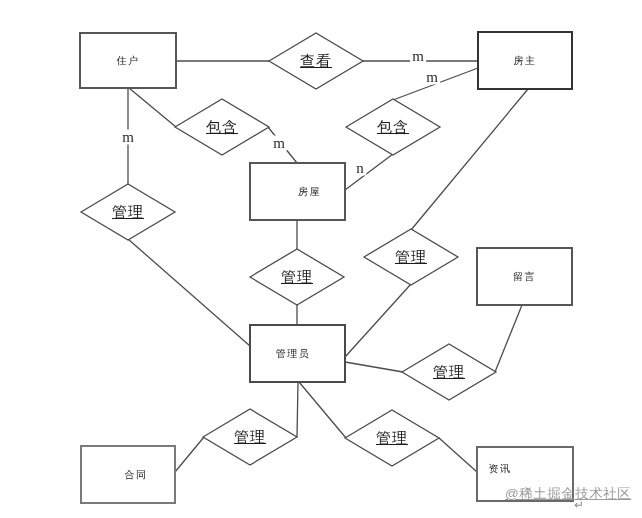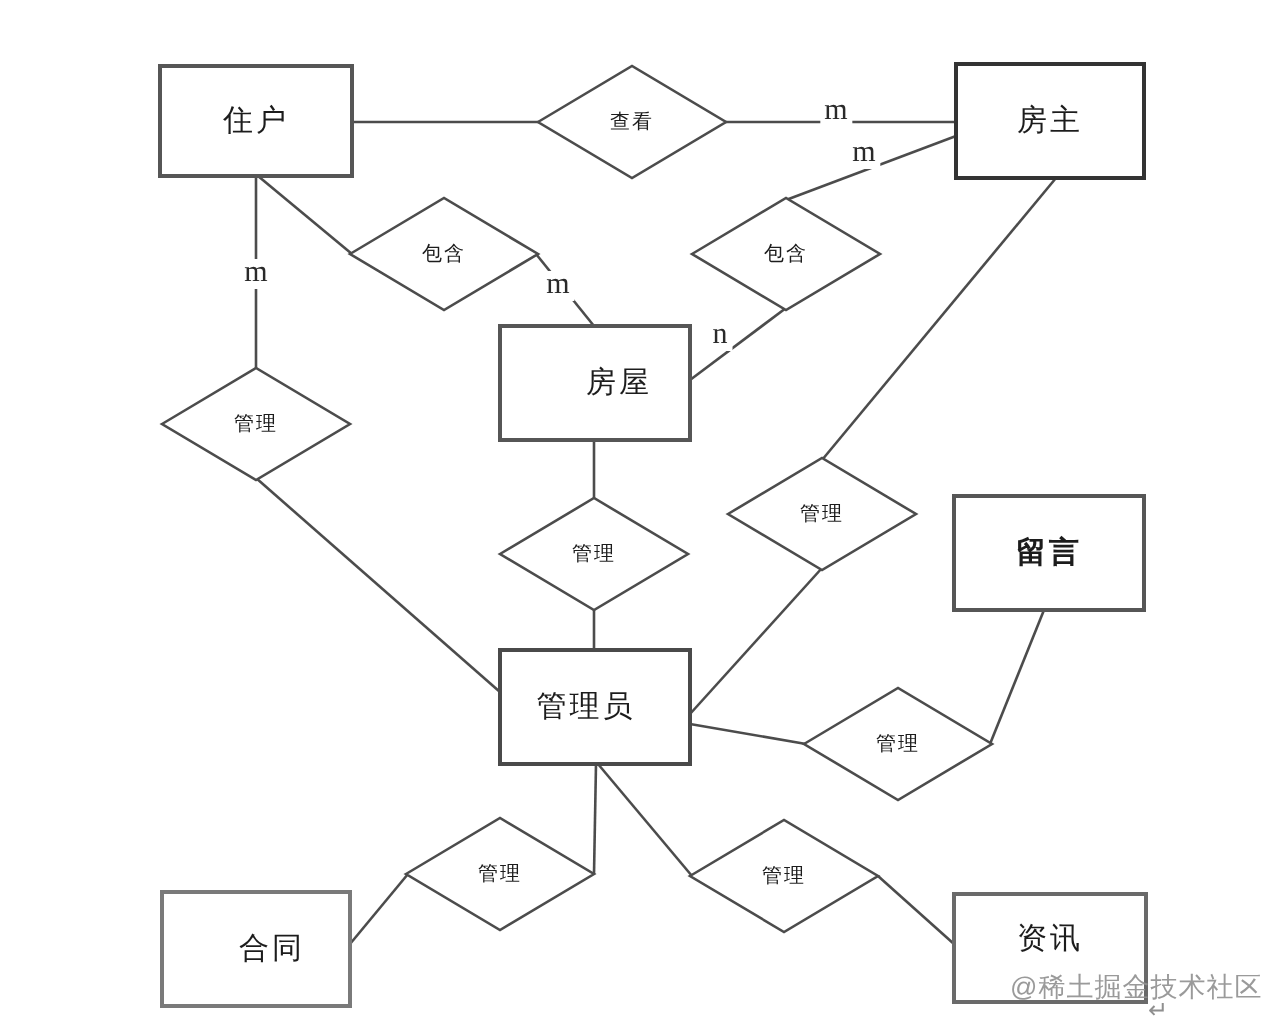--- a/index.html
+++ b/index.html
@@ -10,35 +10,36 @@
     overflow:hidden;
     font-family:"Liberation Sans", sans-serif;
   }
   #wires{position:absolute;left:0;top:0;}
   .wire{stroke:#4c4c4c;stroke-width:1.3;fill:none;}
   .entity-shape{fill:#ffffff;stroke-width:2;}
   .rel-shape{fill:#ffffff;stroke:#4c4c4c;stroke-width:1.3;}
   .node-label{
     position:absolute;
     display:flex;align-items:center;justify-content:center;
-    font-size:15px;color:#1c1c1c;letter-spacing:1.5px;
+    font-size:10px;color:#1c1c1c;letter-spacing:1.5px;
     pointer-events:none;white-space:nowrap;
   }
-  .rel-label{font-size:10px;letter-spacing:1px;}
+  .rel-label{font-size:15px;letter-spacing:1px;text-decoration:underline;}
   .card-label{
     position:absolute;transform:translate(-50%,-50%);
     font-family:"Liberation Serif", serif;
     font-size:15px;color:#2a2a2a;background:#ffffff;
     padding:0 2px;line-height:1;white-space:nowrap;
   }
   .watermark{
     position:absolute;left:505px;top:485px;
     font-size:13.5px;letter-spacing:0.5px;
     color:rgba(145,145,145,0.92);
     white-space:nowrap;
+    text-decoration:underline;
   }
   .return-mark{
     position:absolute;left:574px;top:498px;
     font-size:12px;color:#8f8f8f;
   }
 </style>
 </head>
 <body>
 
 <div id="canvas">
@@ -76,23 +77,23 @@
       <polygon points="364,257 411,229 458,257 411,285" class="rel-shape"></polygon>
       <polygon points="402,372 449,344 496,372 449,400" class="rel-shape"></polygon>
       <polygon points="203,437 250,409 297,437 250,465" class="rel-shape"></polygon>
       <polygon points="345,438 392,410 439,438 392,466" class="rel-shape"></polygon>
     </svg>
   <div id="node-layer">
       <div class="node-label" style="left: 80px; top: 33px; width: 96px; height: 55px;">住户</div>
       <div class="node-label" style="left: 478px; top: 32px; width: 94px; height: 57px; text-align: right;">房主</div>
       <div class="node-label" style="left: 250px; top: 163px; width: 95px; height: 57px; padding-left: 12px;">房屋</div>
       <div class="node-label" style="left: 250px; top: 325px; width: 86px; height: 57px;">管理员</div>
-      <div class="node-label" style="left: 477px; top: 248px; width: 95px; height: 57px; font-weight: bold;">留言</div>
+      <div class="node-label" style="left: 477px; top: 248px; width: 95px; height: 57px;">留言</div>
       <div class="node-label" style="left: 81px; top: 446px; width: 110px; height: 57px;">合同</div>
-      <div class="node-label" style="left: 477px; top: 447px; width: 96px; height: 44px;">资讯</div>
+      <div class="node-label" style="left: 452px; top: 447px; width: 96px; height: 44px;">资讯</div>
       <div class="node-label rel-label" style="left: 269px; top: 33px; width: 94px; height: 56px;">查看</div>
       <div class="node-label rel-label" style="left: 175px; top: 99px; width: 94px; height: 56px;">包含</div>
       <div class="node-label rel-label" style="left: 346px; top: 99px; width: 94px; height: 56px;">包含</div>
       <div class="node-label rel-label" style="left: 81px; top: 184px; width: 94px; height: 56px;">管理</div>
       <div class="node-label rel-label" style="left: 250px; top: 249px; width: 94px; height: 56px;">管理</div>
       <div class="node-label rel-label" style="left: 364px; top: 229px; width: 94px; height: 56px;">管理</div>
       <div class="node-label rel-label" style="left: 402px; top: 344px; width: 94px; height: 56px;">管理</div>
       <div class="node-label rel-label" style="left: 203px; top: 409px; width: 94px; height: 56px;">管理</div>
       <div class="node-label rel-label" style="left: 345px; top: 410px; width: 94px; height: 56px;">管理</div>
       <div class="card-label" style="left: 418px; top: 56px;">m</div>

